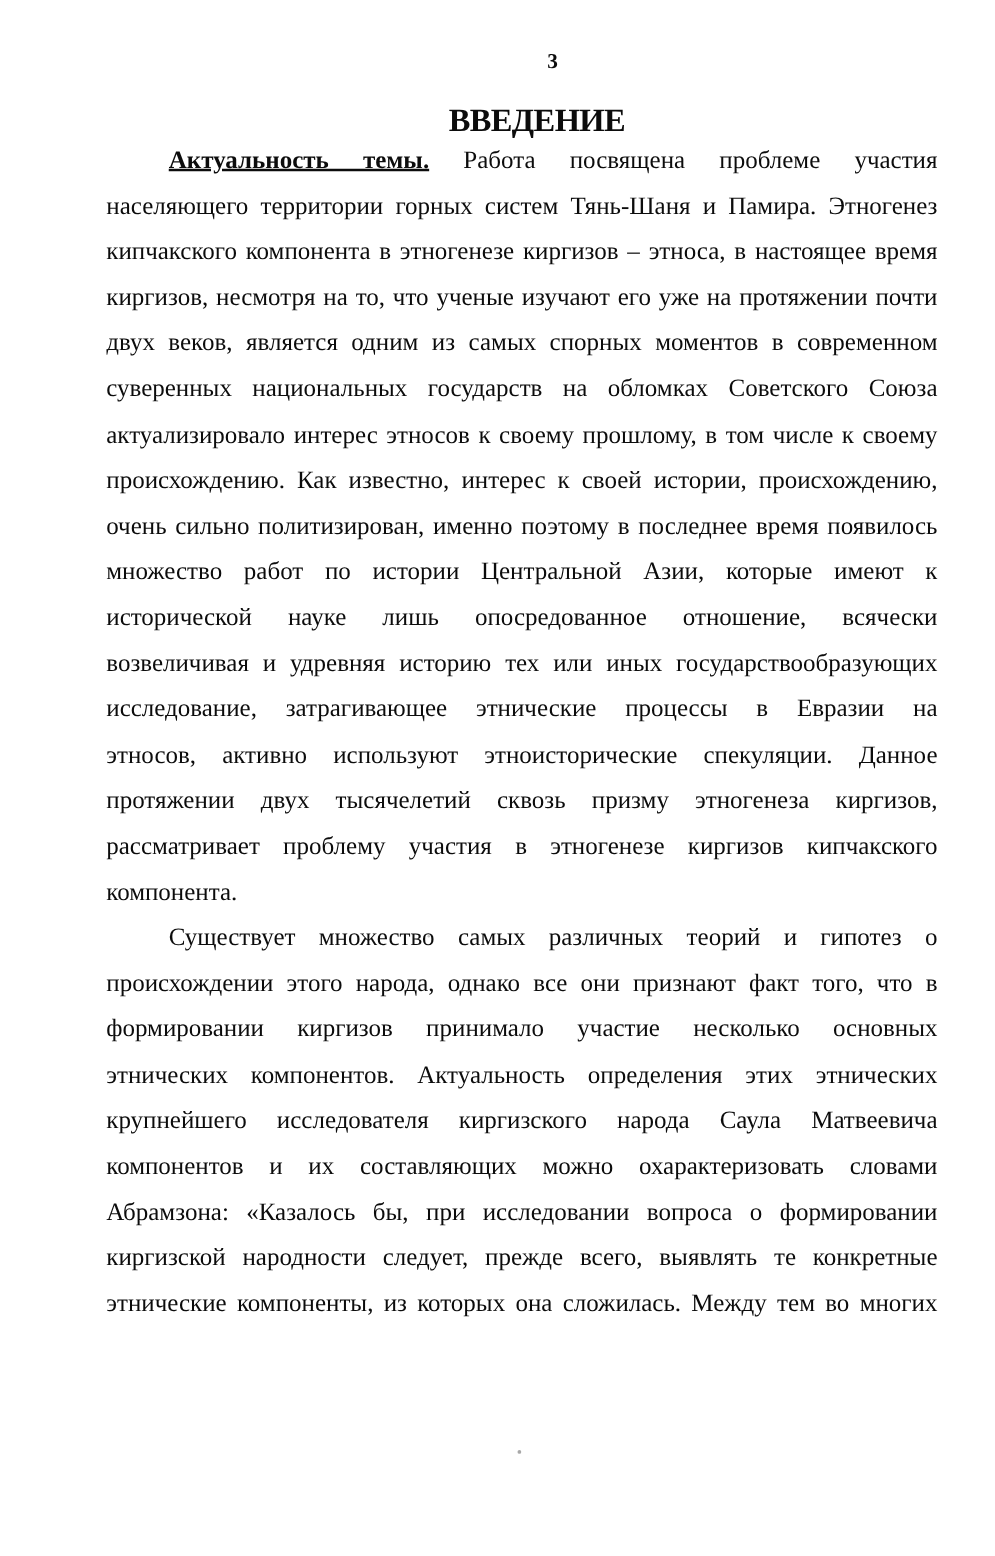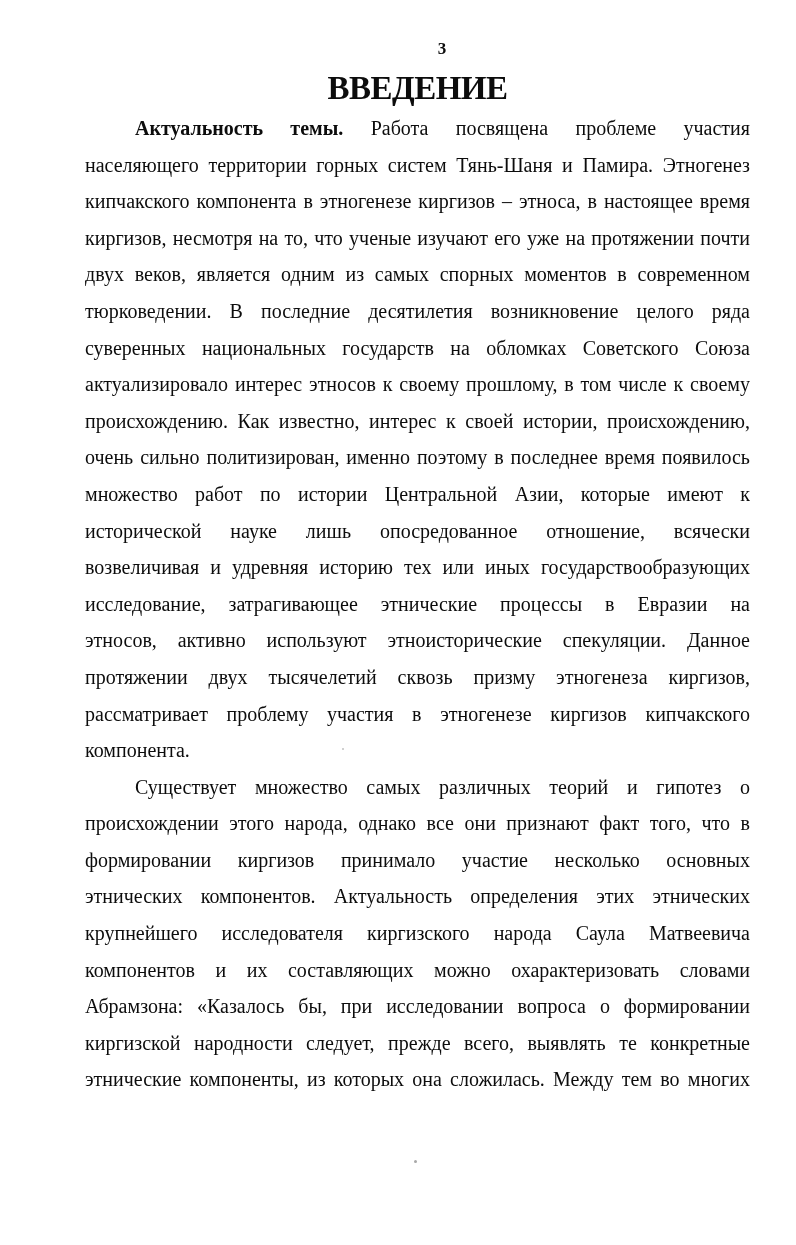--- a/index.html
+++ b/index.html
@@ -19,64 +19,63 @@
     width: 708px;
     text-align: center;
     font-size: 17px;
     font-weight: 600;
   }
   .heading {
     position: absolute;
     top: 70px;
     left: 85px;
     width: 665px;
-    margin: 0;
+    margin: 12px;
     text-align: center;
-    font-size: 33px;
+    font-size: 26px;
     font-weight: 700;
     letter-spacing: -0.5px;
   }
   .doc-body {
     position: absolute;
     top: 110px;
     left: 85px;
     width: 665px;
     font-size: 20px;
   }
   .line {
     height: 36.6px;
     line-height: 36.6px;
     text-align: justify;
     text-align-last: justify;
     overflow: hidden;
   }
   .line.first { padding-left: 50px; }
   .line.last  { text-align-last: left; }
-  .line b { font-weight: 700; }
+  .line b { font-weight: 700; text-decoration: underline; }
   .speck {
     position: absolute;
     border-radius: 50%;
     background: #a8a8a8;
   }
   .speck.s1 { left: 414px; top: 1160px; width: 3px; height: 3px; }
   .speck.s2 { left: 342px; top: 748px; width: 2px; height: 2px; background: #c0c0c0; }
 </style>
 </head>
 <body>
 
 <div class="sheet">
   <div class="page-number">3</div>
   <h1 class="heading">ВВЕДЕНИЕ</h1>
   <div class="doc-body" id="doc-body">
       <div class="line first"><b>Актуальность темы.</b> Работа посвящена проблеме участия</div>
       <div class="line">населяющего территории горных систем Тянь-Шаня и Памира. Этногенез</div>
       <div class="line">кипчакского компонента в этногенезе киргизов – этноса, в настоящее время</div>
       <div class="line">киргизов, несмотря на то, что ученые изучают его уже на протяжении почти</div>
       <div class="line">двух веков, является одним из самых спорных моментов в современном</div>
-      <div class="line">тюрковедении. В последние десятилетия возникновение целого ряда</div>
       <div class="line">суверенных национальных государств на обломках Советского Союза</div>
       <div class="line">актуализировало интерес этносов к своему прошлому, в том числе к своему</div>
       <div class="line">происхождению. Как известно, интерес к своей истории, происхождению,</div>
       <div class="line">очень сильно политизирован, именно поэтому в последнее время появилось</div>
       <div class="line">множество работ по истории Центральной Азии, которые имеют к</div>
       <div class="line">исторической науке лишь опосредованное отношение, всячески</div>
       <div class="line">возвеличивая и удревняя историю тех или иных государствообразующих</div>
       <div class="line">исследование, затрагивающее этнические процессы в Евразии на</div>
       <div class="line">этносов, активно используют этноисторические спекуляции. Данное</div>
       <div class="line">протяжении двух тысячелетий сквозь призму этногенеза киргизов,</div>

